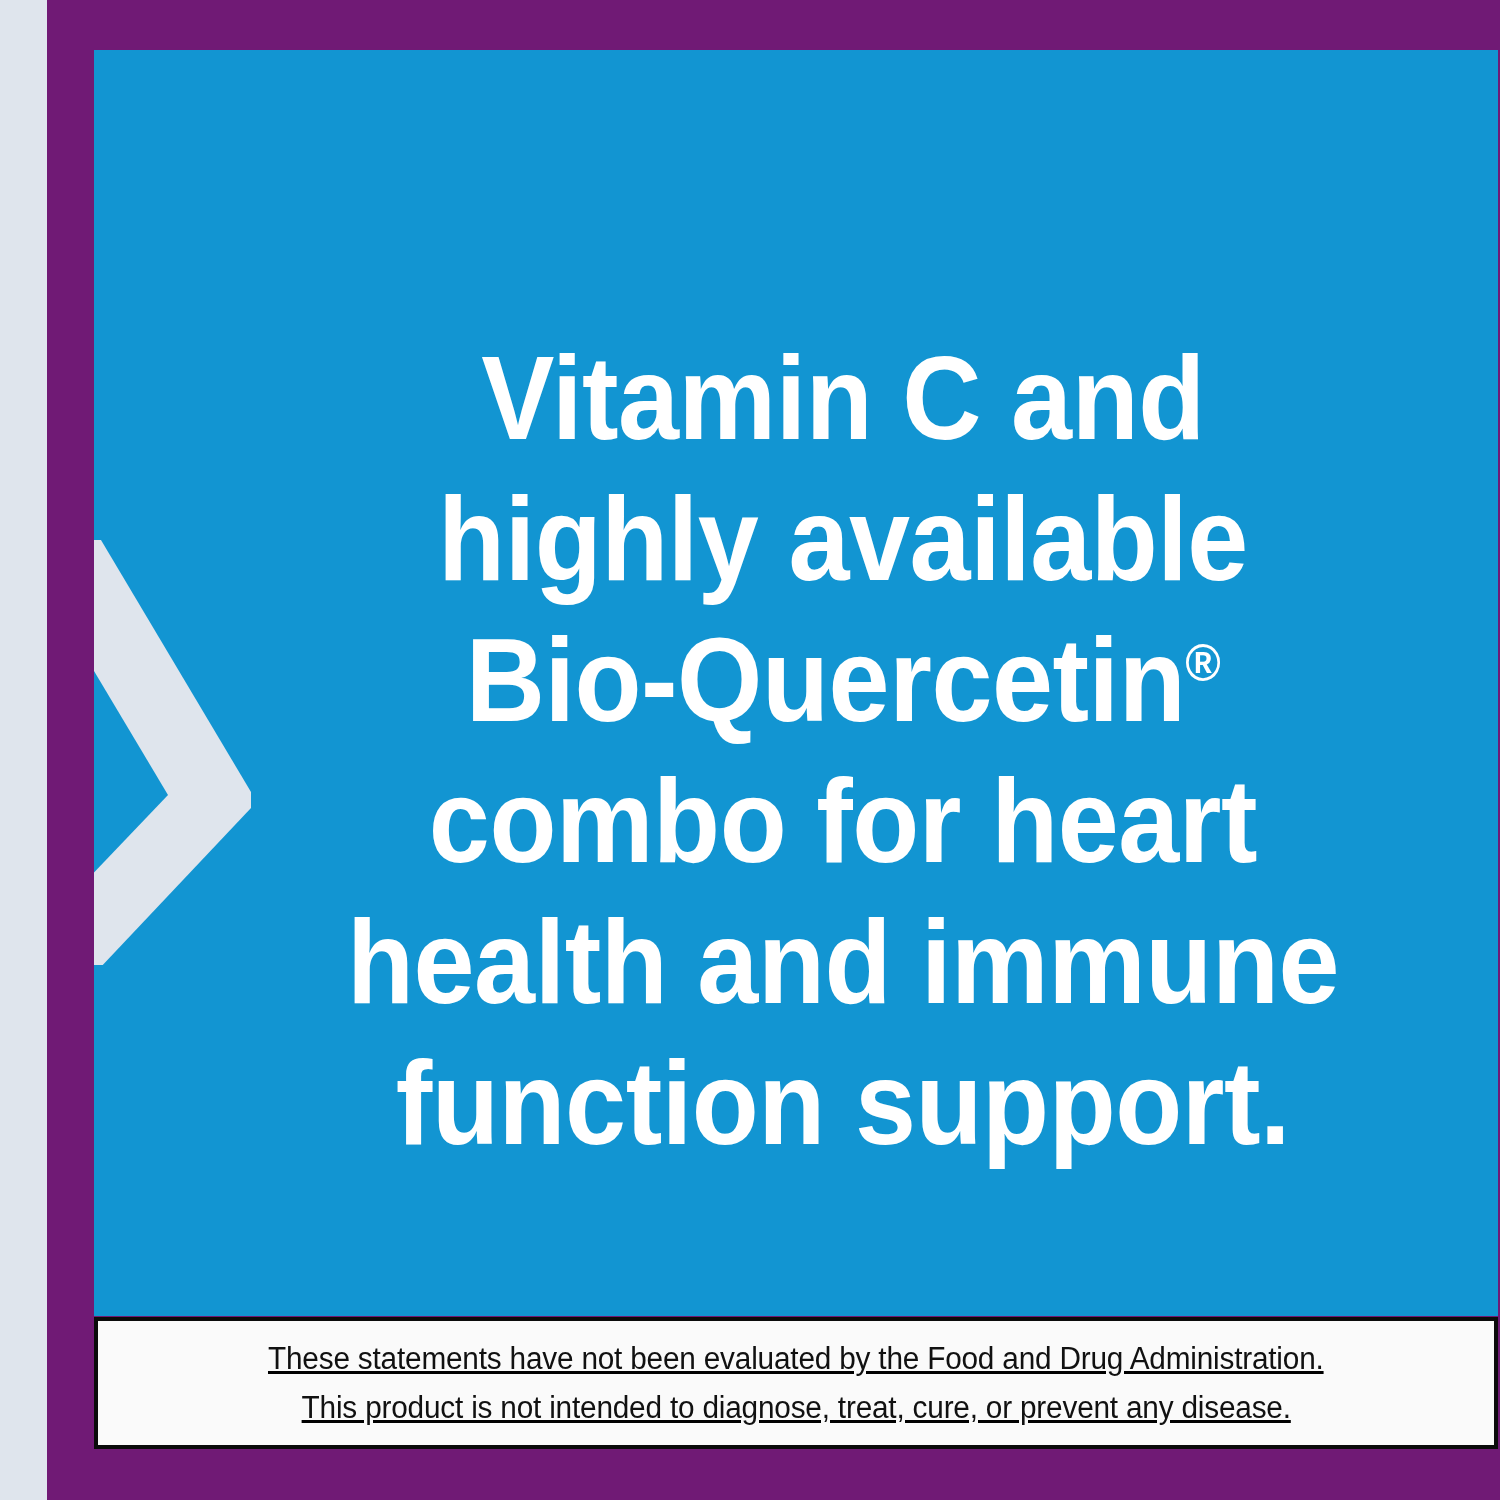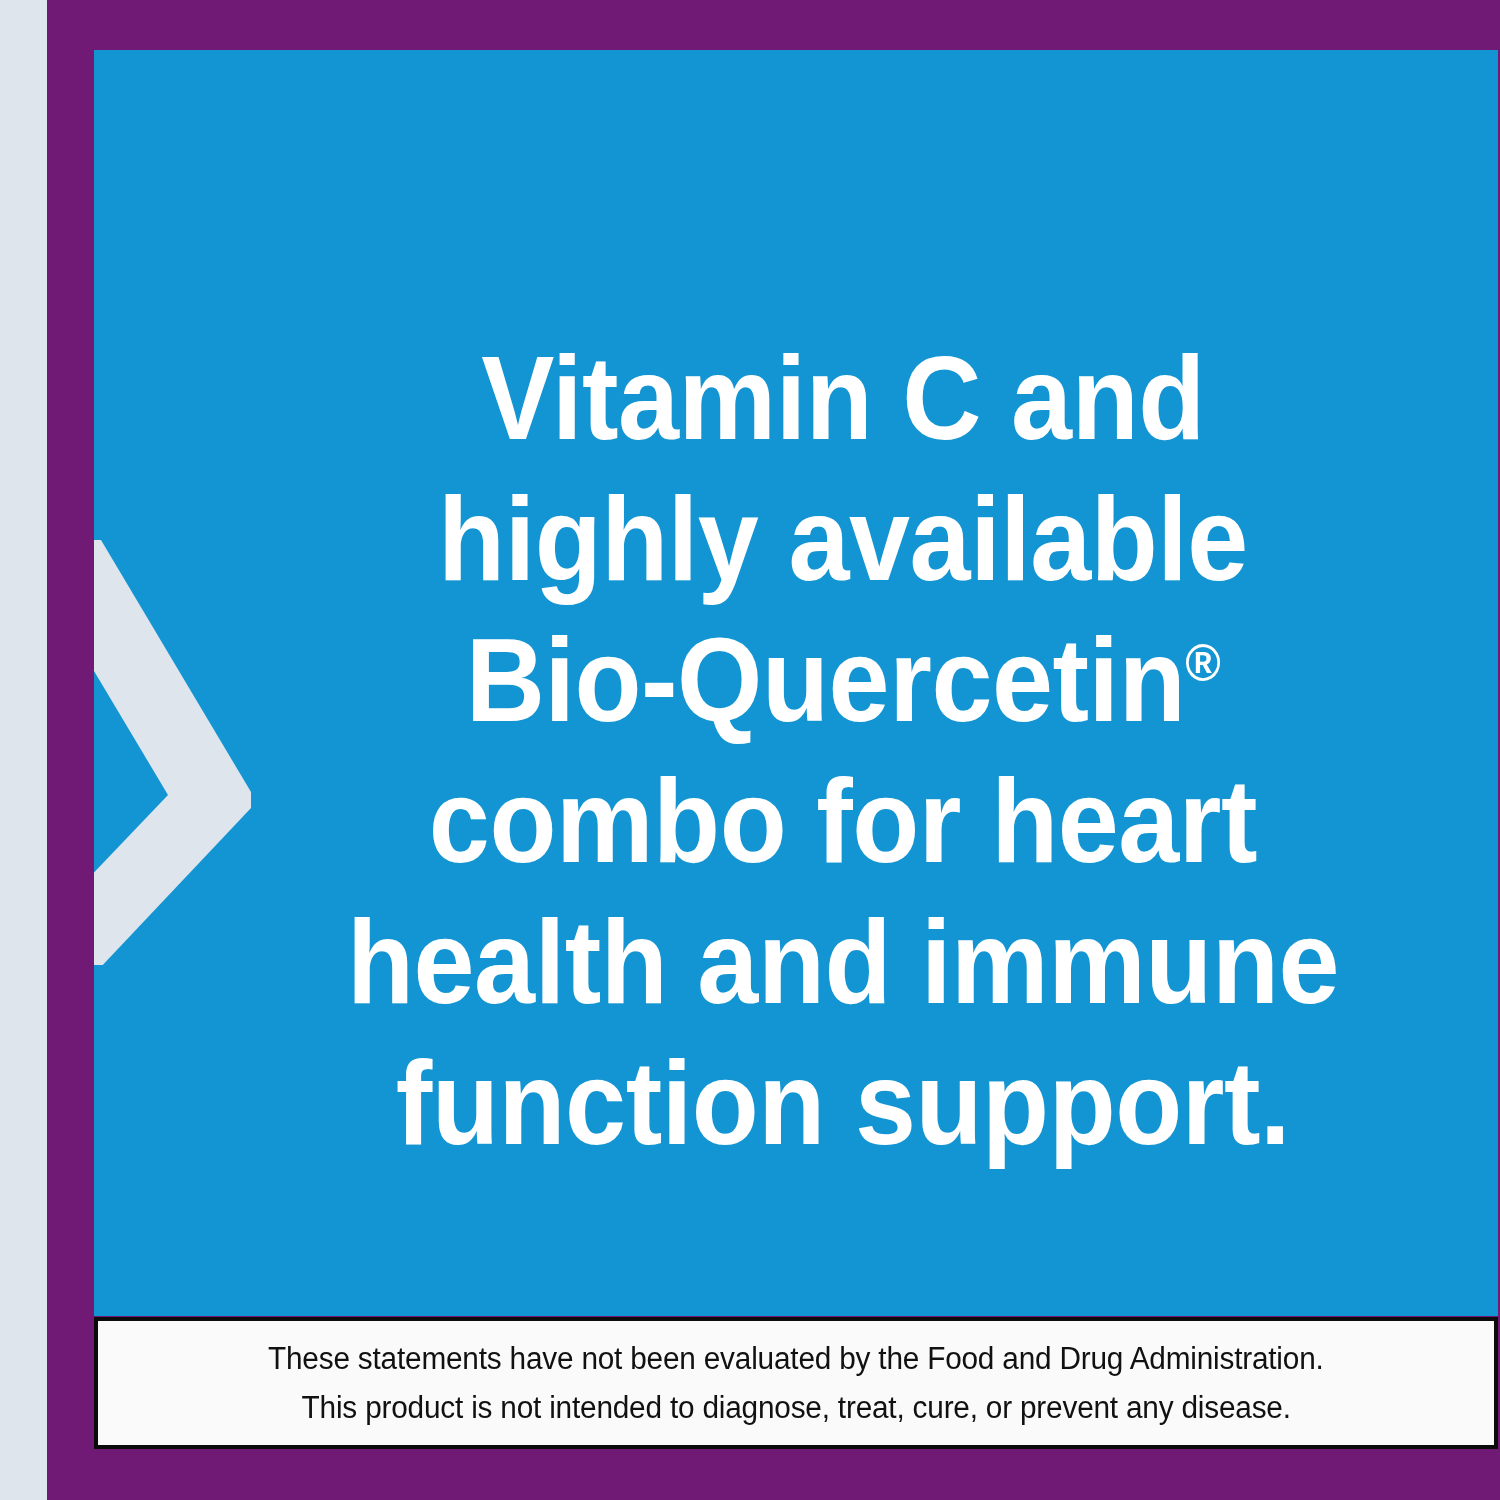--- a/index.html
+++ b/index.html
@@ -83,20 +83,21 @@
     top: 1317px;
     width: 1404px;
     height: 132px;
     background: #fafafa;
     border: 4px solid #0b0b0b;
     box-sizing: border-box;
     display: flex;
     flex-direction: column;
     align-items: center;
     justify-content: center;
+    text-decoration: underline;
   }
   #disclaimer-box .dis-line {
     display: block;
     color: #111111;
     font-family: "Liberation Sans", sans-serif;
     font-size: 31px;
     line-height: 49px;
     font-weight: 400;
     letter-spacing: -0.2px;
     white-space: nowrap;

